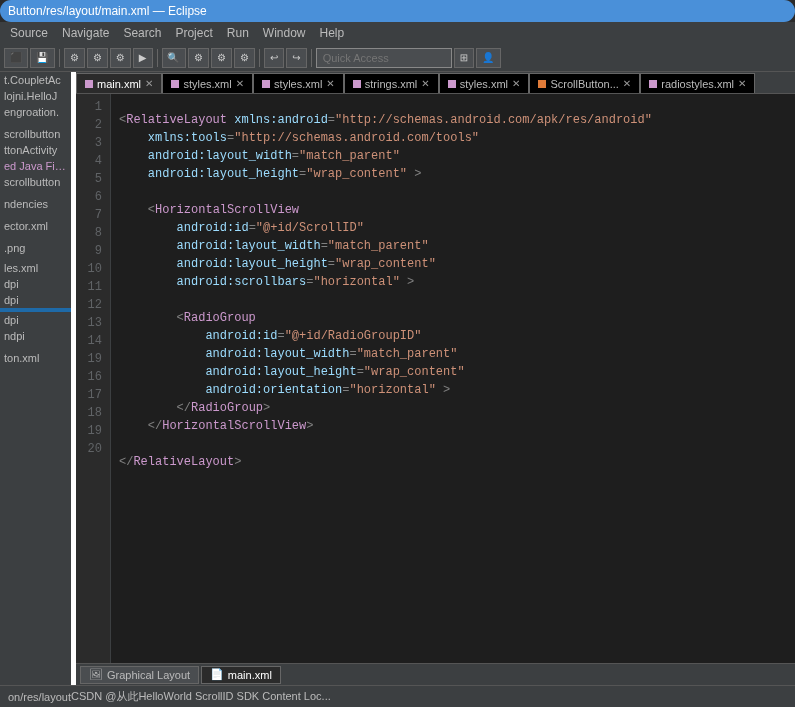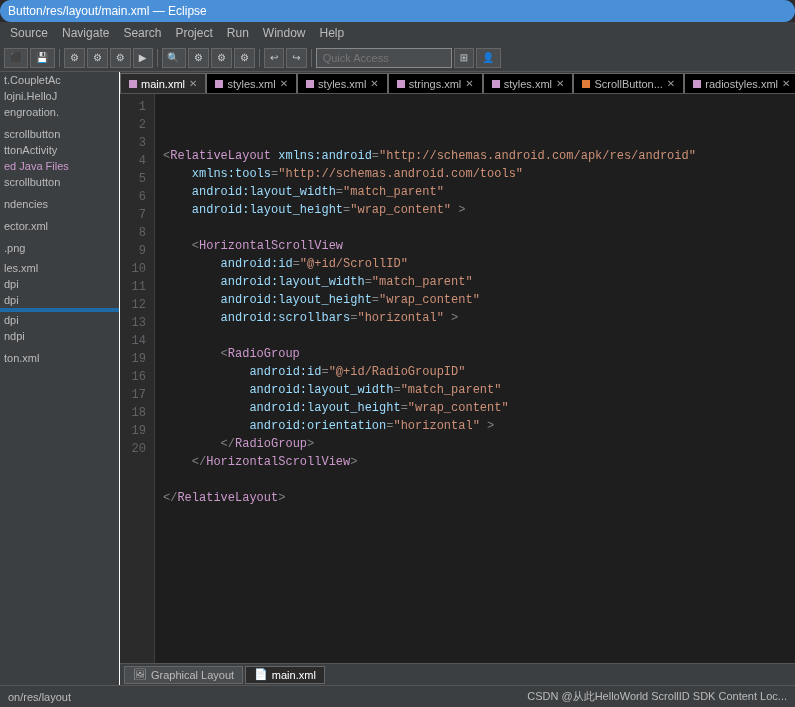--- a/index.html
+++ b/index.html
@@ -82,23 +82,23 @@
     }
 
     
     #main-layout {
       display: flex;
       height: calc(707px - 22px - 22px - 28px - 22px);
     }
 
     
     #sidebar {
-      width: 120px;
-      background: #3c3f41;
-      border-right: 1px solid #ffffff;
+      width: 76px;
+      background: #3c3f41;
+      border-right: 5px solid #ffffff;
       overflow-y: auto;
       overflow-x: hidden;
       font-family: Arial, sans-serif;
       font-size: 11px;
     }
     .sidebar-item {
       padding: 2px 4px;
       color: #bbbbbb;
       white-space: nowrap;
       overflow: hidden;
@@ -176,21 +176,20 @@
       line-height: 18px;
       border-right: 1px solid #3c3f41;
     }
     #code-content {
       padding: 17px 8px;
       white-space: pre;
       font-size: 12px;
       line-height: 18px;
       flex: 1;
       color: #d4d4d4;
-      margin-top: 36px;
     }
     
     .tag { color: #cc99cd; }
     .attr { color: #9cdcfe; }
     .val { color: #ce9178; }
     .punct { color: #808080; }
 
     
     #bottom-tabs {
       background: #3c3f41;
@@ -220,21 +219,20 @@
     #status-bar {
       background: #3c3f41;
       border-top: 1px solid #555;
       color: #bbbbbb;
       font-family: Arial, sans-serif;
       font-size: 11px;
       padding: 2px 8px;
       height: 22px;
       display: flex;
       align-items: center;
-      justify-content: space-between;
     }
 
     
     ::-webkit-scrollbar { width: 8px; height: 8px; }
     ::-webkit-scrollbar-track { background: #2b2b2b; }
     ::-webkit-scrollbar-thumb { background: #555; }
   </style>
 </head>
 <body>
 

